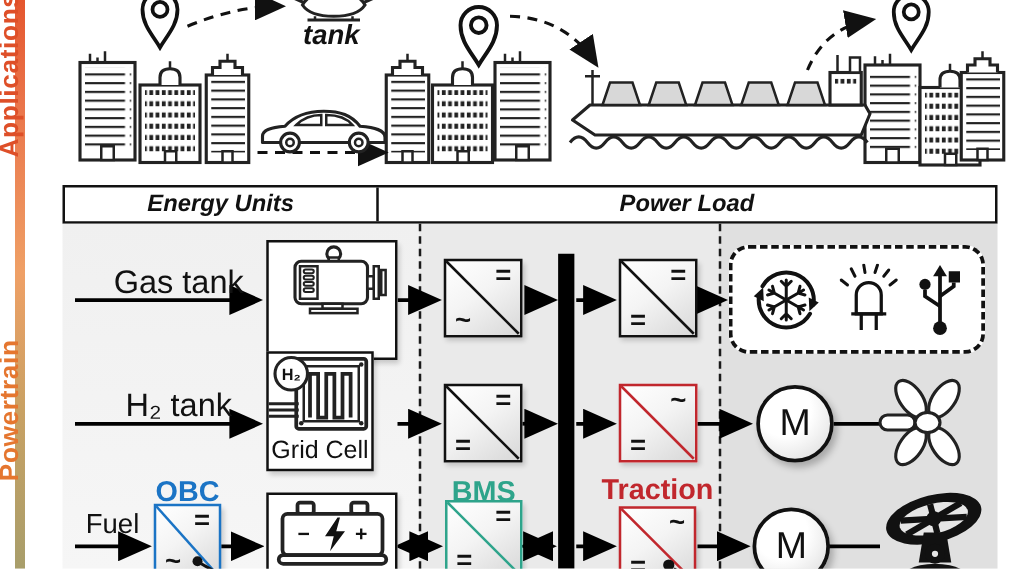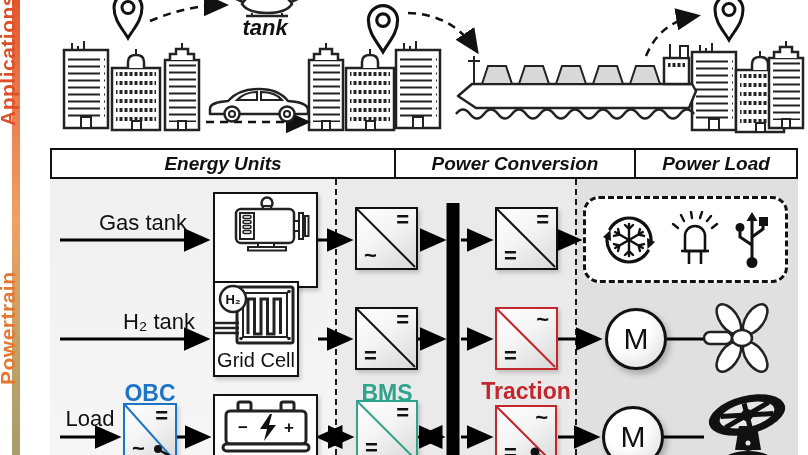--- a/index.html
+++ b/index.html
@@ -20,21 +20,21 @@
   .scene-label { font-weight:bold; font-style:italic; color:#111; text-align:center; }
   #evtol-label { left:220px; top:15px; width:90px; font-size:22px; }
   #evs-label   { left:228px; top:55px; width:64px; font-size:24px; }
   #hybrid-label{ left:502px; top:27px; width:110px; font-size:20px; line-height:23px; }
 
   
   #hdr { left:50px; top:148px; width:748px; height:31px; border:2.5px solid #111;
     background:#fff; display:flex; }
   .hdr-cell { display:flex; align-items:center; justify-content:center;
     font-weight:bold; font-style:italic; font-size:19px; color:#111; }
-  .hdr-cell.c1 { width:344px; border-right:2.5px solid #111; }
+  .hdr-cell.c1 { width:251px; border-right:2.5px solid #111; }
   .hdr-cell.c2 { width:240px; border-right:2.5px solid #111; }
   .hdr-cell.c3 { flex:1; }
 
   
   .bodycol { top:179px; height:276px; }
   #col1 { left:50px;  width:285px; background:linear-gradient(180deg,#f0f0f0,#f6f6f6); }
   #col2 { left:335px; width:240px; background:#eaeaea; border-left:2px dashed #1a1a1a; }
   #col3 { left:575px; width:223px; background:#e0e0e0; border-left:2px dashed #1a1a1a; }
 
   
@@ -46,21 +46,21 @@
   .conv { border:2.5px solid #111; background:linear-gradient(145deg,#ffffff 0%,#f4f4f4 45%,#d8d8d8 100%);
     box-shadow:2px 3px 4px rgba(0,0,0,0.18); }
   .conv svg { position:absolute; left:0; top:0; overflow:visible; }
   .conv .sym { position:absolute; font-weight:bold; font-size:22px; color:#111; line-height:20px; }
   .conv .tr { top:1px; right:7px; }
   .conv .bl { bottom:2px; left:7px; }
   .conv.blue { border-color:#1b74c5; }
   .conv.teal { border-color:#2ea48b; }
   .conv.red  { border-color:#c1272d; }
 
-  .src-label { font-size:22px; color:#111; text-align:center; }
+  .src-label { font-size:26px; color:#111; text-align:center; }
   .stage-tag { font-weight:bold; font-size:23px; text-align:center; }
   #obc-label { color:#1b74c5; }
   #bms-label { color:#2ea48b; }
   #traction-label { color:#c1272d; }
 
   
   #load-box { left:583px; top:196px; width:205px; height:87px; background:#fff;
     border:3px dashed #111; border-radius:16px; display:flex; align-items:center;
     justify-content:center; gap:12px; }
 
@@ -180,21 +180,20 @@
       <rect x="224" y="12" width="8" height="12" fill="#fff" stroke="#222" stroke-width="2"></rect>
       <line x1="214" y1="10" x2="214" y2="24" stroke="#222" stroke-width="2"></line>
       <path d="M0,80 q7,-9 14,0 t14,0 t14,0 t14,0 t14,0 t14,0 t14,0 t14,0 t14,0 t14,0 t14,0 t14,0 t14,0 t14,0 t14,0 t14,0 t14,0" fill="none" stroke="#222" stroke-width="2.5"></path>
     </g>
   </svg>
 
   <div id="evtol-label" class="abs scene-label">tank</div>
 
   <div id="hdr" class="abs">
     <div class="hdr-cell c1">Energy Units</div>
-    <div class="hdr-cell c2">Power Conversion</div>
     <div class="hdr-cell c3">Power Load</div>
   </div>
 
   <div id="col1" class="abs bodycol"></div>
   <div id="col2" class="abs bodycol"></div>
   <div id="col3" class="abs bodycol"></div>
 
   <svg class="abs" style="left:0;top:148px" width="808" height="307" viewBox="0 148 808 307">
     <defs>
       <marker id="ah2" markerWidth="9" markerHeight="8" refX="7.5" refY="4" orient="auto-start-reverse">
@@ -219,22 +218,22 @@
     <line x1="60" y1="437" x2="117" y2="437" stroke="#000" stroke-width="3" marker-end="url(#ah2)"></line>
     <line x1="177" y1="437" x2="207" y2="437" stroke="#000" stroke-width="3" marker-end="url(#ah2)"></line>
     <line x1="320" y1="437" x2="350" y2="437" stroke="#000" stroke-width="3" marker-start="url(#ah2)" marker-end="url(#ah2)"></line>
     <line x1="420" y1="437" x2="441" y2="437" stroke="#000" stroke-width="3" marker-start="url(#ah2)" marker-end="url(#ah2)"></line>
     <line x1="461" y1="437" x2="489" y2="437" stroke="#000" stroke-width="3" marker-end="url(#ah2)"></line>
     <line x1="558" y1="437" x2="596" y2="437" stroke="#000" stroke-width="3" marker-end="url(#ah2)"></line>
     <line x1="663" y1="437" x2="704" y2="437" stroke="#000" stroke-width="3"></line>
   </svg>
 
   <div class="abs src-label" style="left:88px;top:210px;width:110px">Gas tank</div>
-  <div class="abs src-label" style="left:104px;top:309px;width:110px">H₂ tank</div>
-  <div class="abs src-label" style="left:62px;top:406px;width:56px;font-size:22px">Load</div>
+  <div class="abs src-label" style="left:88px;top:309px;width:110px">H₂ tank</div>
+  <div class="abs src-label" style="left:62px;top:406px;width:56px;font-size:22px">Fuel</div>
 
   <div class="abs unit-box" style="left:213px;top:192px;width:105px;height:96px">
     <svg width="92" height="64" viewBox="0 0 92 64">
       <circle cx="47" cy="9" r="5.5" fill="#fff" stroke="#222" stroke-width="2.5"></circle>
       <rect x="43" y="12" width="8" height="4" fill="#fff" stroke="#222" stroke-width="2"></rect>
       <rect x="16" y="15" width="58" height="34" rx="5" fill="#fff" stroke="#222" stroke-width="2.5"></rect>
       <rect x="20" y="19" width="14" height="26" fill="#fff" stroke="#222" stroke-width="2"></rect>
       <rect x="23" y="21.5" width="8" height="3" rx="1.5" fill="#fff" stroke="#222" stroke-width="1.6"></rect>
       <rect x="23" y="26.5" width="8" height="3" rx="1.5" fill="#fff" stroke="#222" stroke-width="1.6"></rect>
       <rect x="23" y="31.5" width="8" height="3" rx="1.5" fill="#fff" stroke="#222" stroke-width="1.6"></rect>

